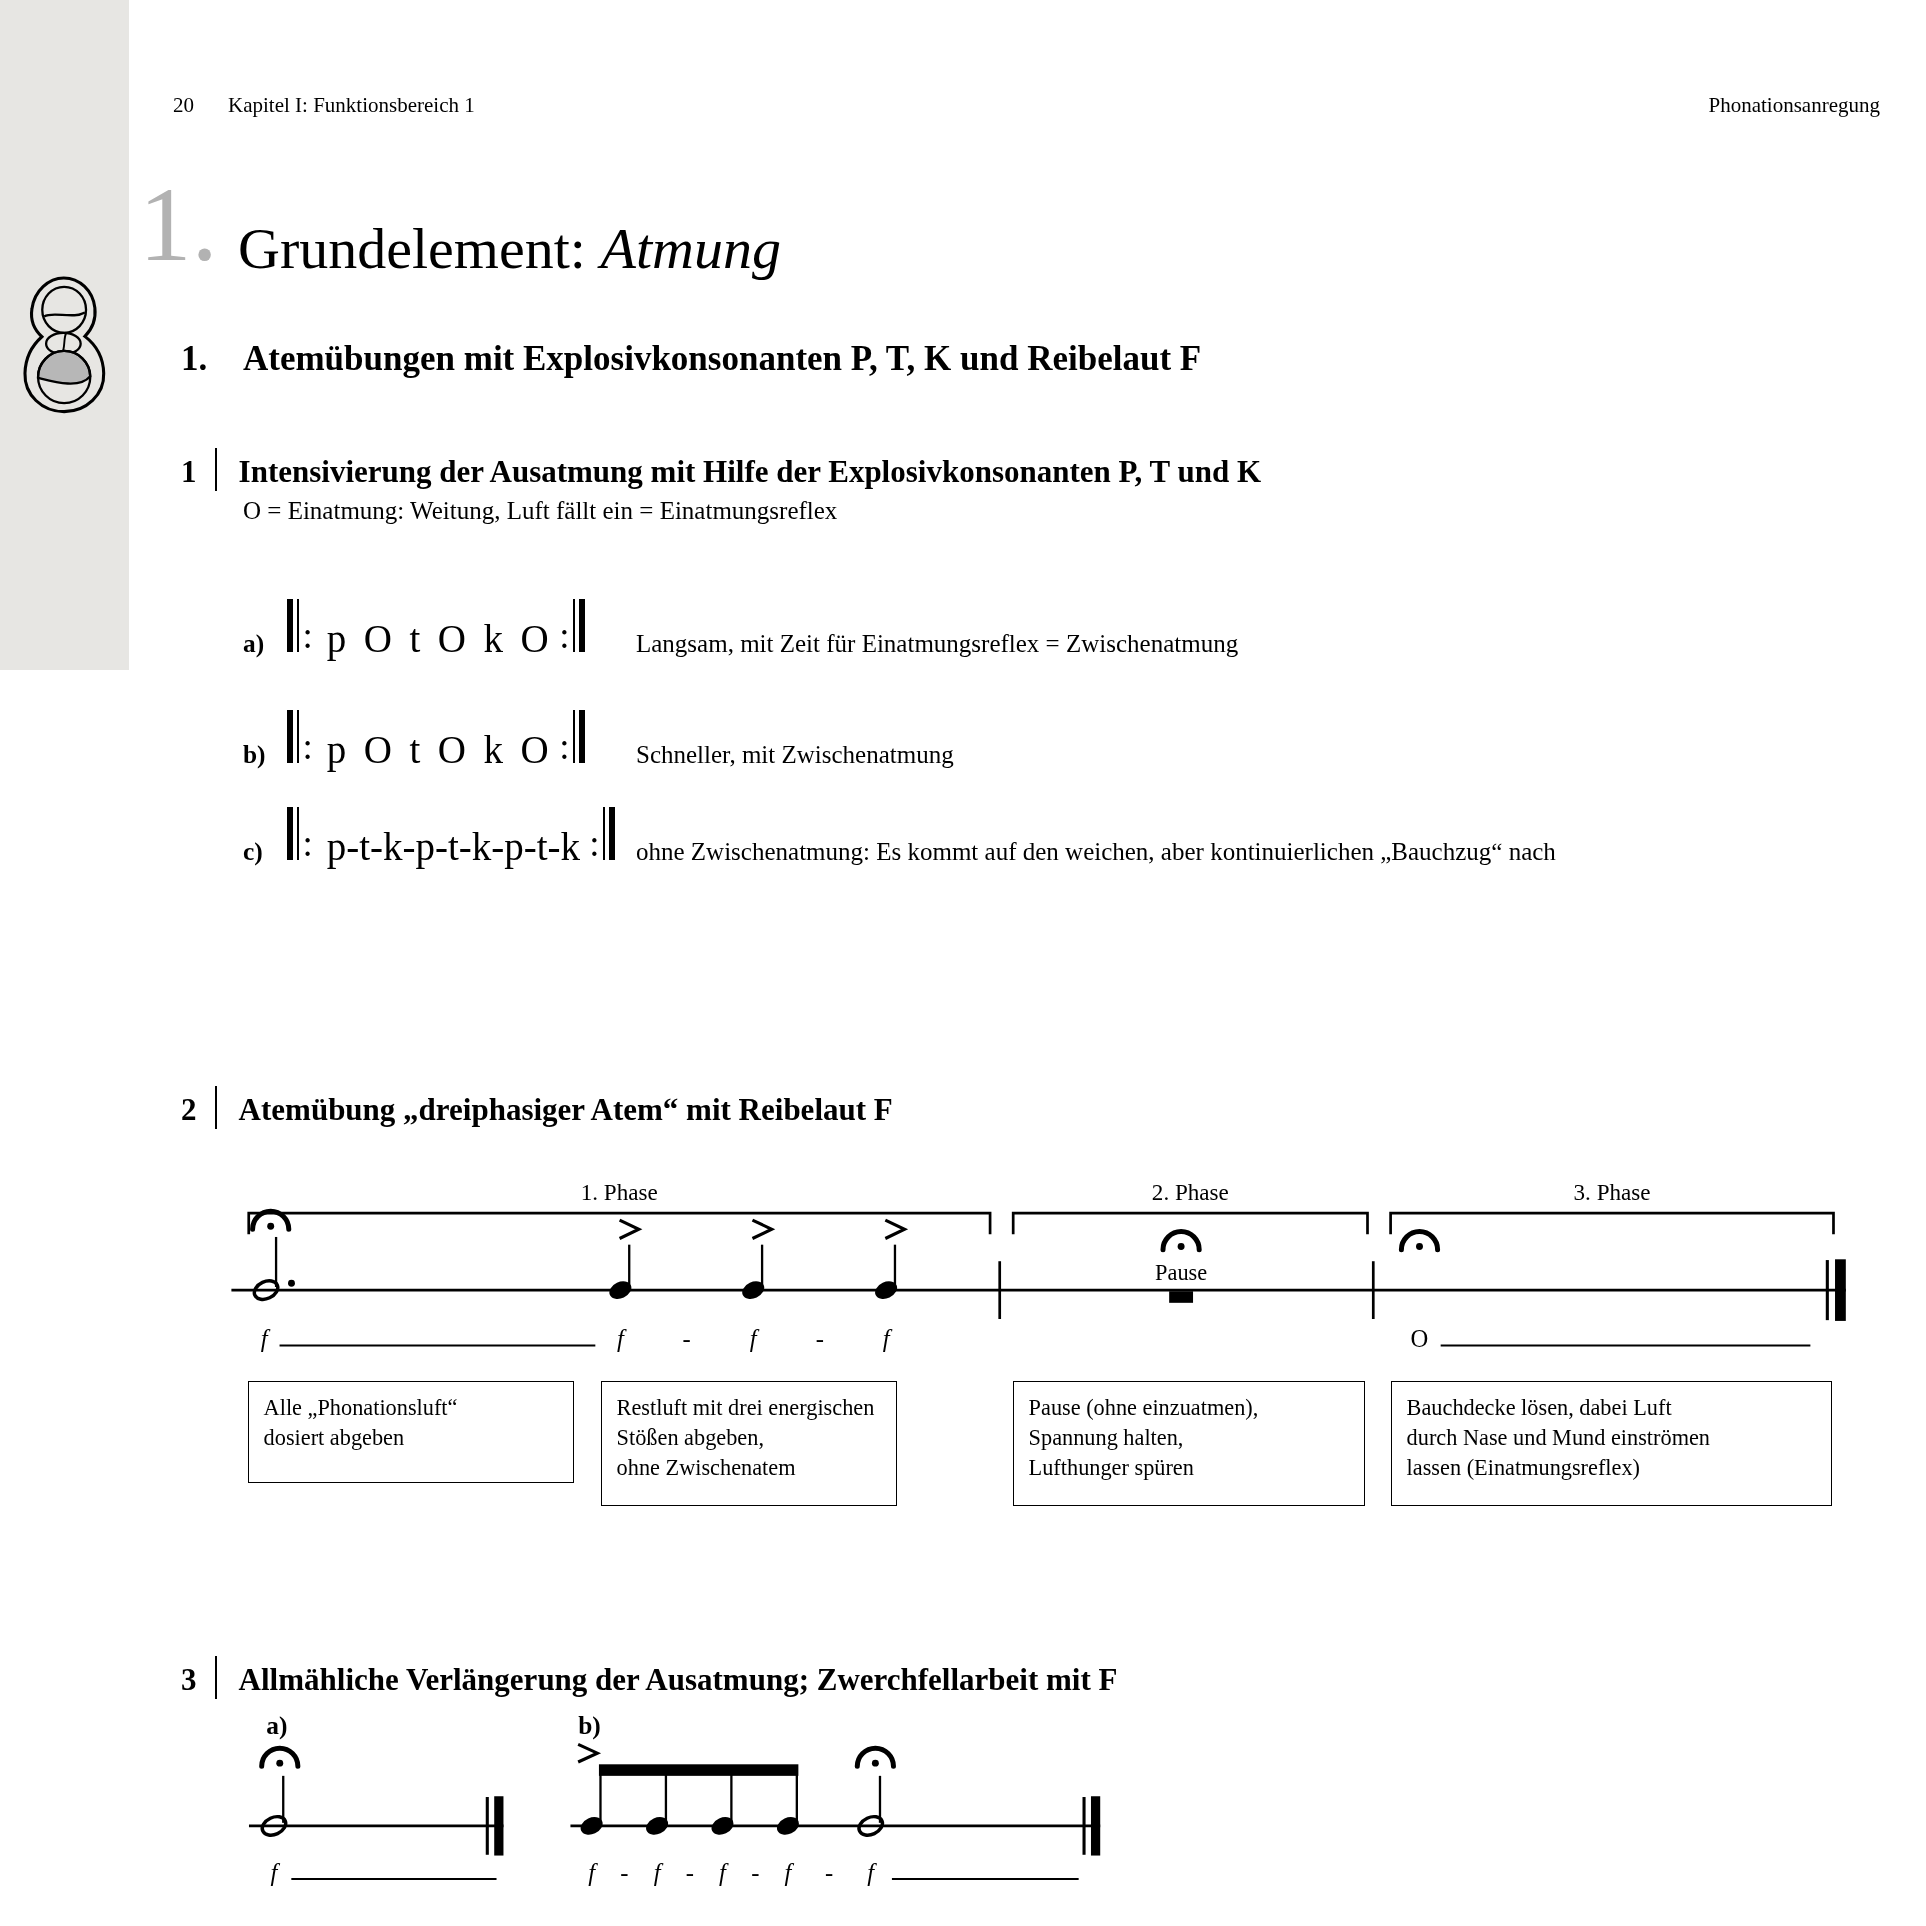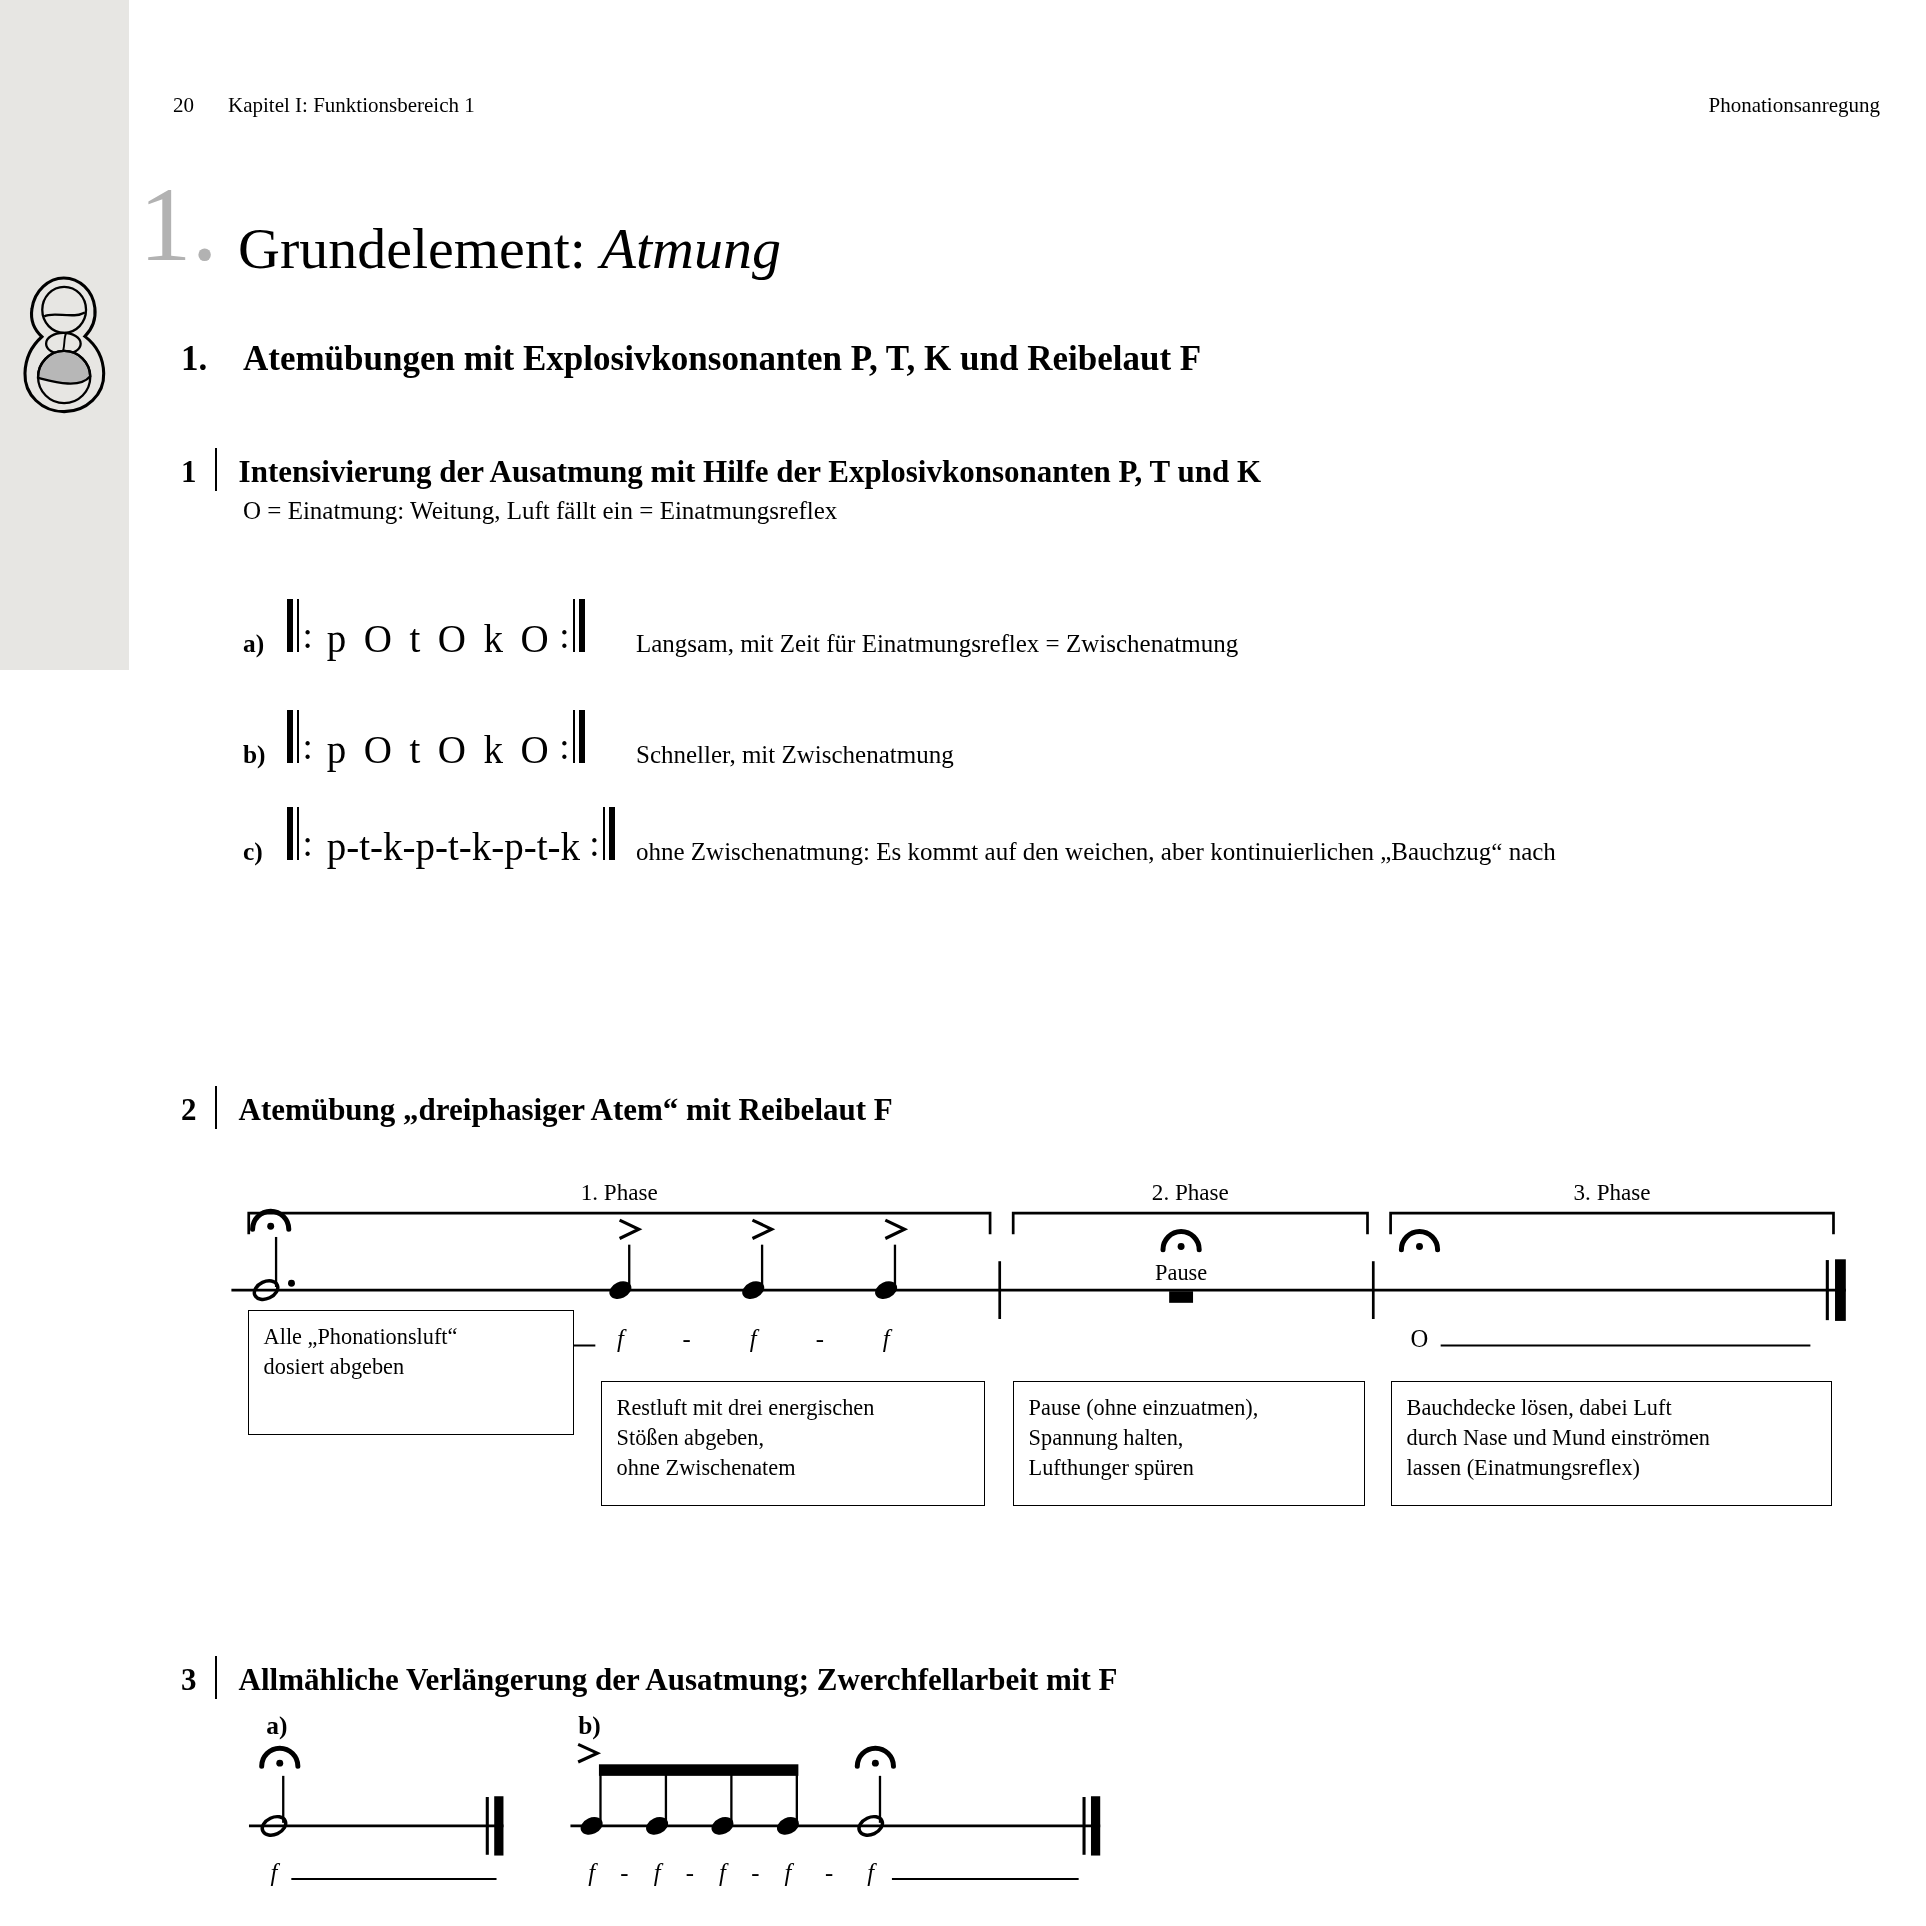--- a/index.html
+++ b/index.html
@@ -188,25 +188,25 @@
     <line class="stroke" stroke-width="5" x1="165" y1="474" x2="985" y2="474"></line>
     <text class="syl" x="1050" y="478" text-anchor="middle">f</text>
     <text class="syl" x="1222" y="478" text-anchor="middle">-</text>
     <text class="syl" x="1395" y="478" text-anchor="middle">f</text>
     <text class="syl" x="1568" y="478" text-anchor="middle">-</text>
     <text class="syl" x="1740" y="478" text-anchor="middle">f</text>
     <text class="osyl" x="3125" y="478" text-anchor="middle">O</text>
     <line class="stroke" stroke-width="5" x1="3180" y1="474" x2="4140" y2="474"></line>
   </svg>
 
-  <div class="box" style="left:248px;top:1310px;width:326px;height:125px">
+  <div class="box" style="left:248px;top:1381px;width:326px;height:102px">
     <div>Alle „Phonationsluft“</div>
     <div>dosiert abgeben</div>
   </div>
-  <div class="box" style="left:601px;top:1381px;width:384px;height:125px">
+  <div class="box" style="left:601px;top:1381px;width:296px;height:125px">
     <div>Restluft mit drei energischen</div>
     <div>Stößen abgeben,</div>
     <div>ohne Zwischenatem</div>
   </div>
   <div class="box" style="left:1013px;top:1381px;width:352px;height:125px">
     <div>Pause (ohne einzuatmen),</div>
     <div>Spannung halten,</div>
     <div>Lufthunger spüren</div>
   </div>
   <div class="box" style="left:1391px;top:1381px;width:441px;height:125px">

